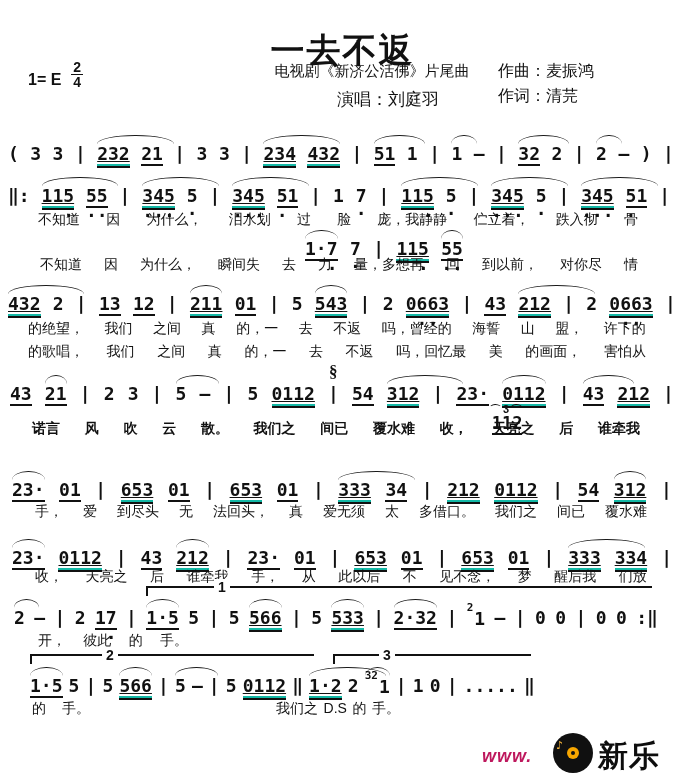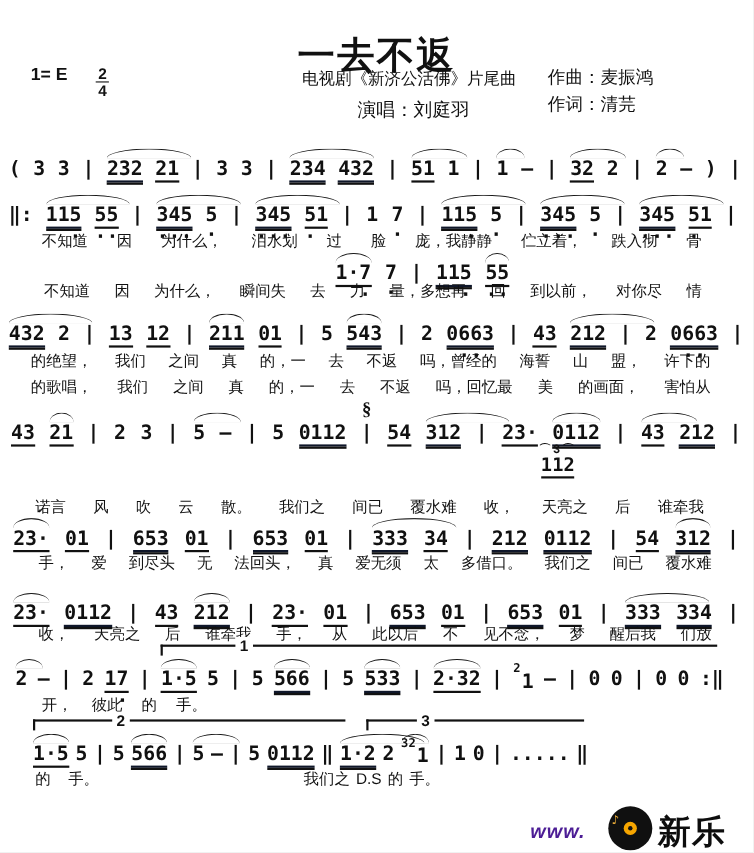--- a/index.html
+++ b/index.html
@@ -1,36 +1,36 @@
 <!DOCTYPE html>
 <html><head>
 <meta charset="utf-8">
 <style>
   html,body{margin:0;padding:0;background:#e8e8e8;}
   .page{position:relative;width:685px;height:775px;background:#ffffff;overflow:hidden;color:#111;
         font-family:"Liberation Sans",sans-serif;}
   .title{position:absolute;top:28px;left:0;right:0;text-align:center;
          font:700 34px "Liberation Serif",serif;letter-spacing:2px;}
-  .keysig{position:absolute;left:28px;top:60px;display:flex;gap:26px;align-items:flex-start;
+  .keysig{position:absolute;left:28px;top:60px;display:flex;gap:10px;align-items:flex-end;
           font:700 16px "Liberation Sans",sans-serif;}
   .meter{display:inline-flex;flex-direction:column;align-items:center;
          font:700 14px "Liberation Sans",sans-serif;line-height:14px;}
   .meter .mt{border-bottom:1.5px solid #111;padding:0 2px;}
   .subtitle{position:absolute;left:252px;top:62px;width:240px;text-align:center;
             font:15px "Liberation Serif",serif;}
-  .singer{position:absolute;left:256px;top:88px;width:240px;text-align:center;
+  .singer{position:absolute;left:268px;top:88px;width:240px;text-align:center;
           font:17px "Liberation Serif",serif;}
   .credits{position:absolute;left:498px;top:58px;font:16px "Liberation Serif",serif;line-height:25px;}
   .credits div{white-space:nowrap;}
 
   .noterow{position:absolute;display:flex;justify-content:space-between;align-items:flex-start;}
   .tok{position:relative;padding-top:10px;text-align:center;}
   .txt{display:inline-block;font:700 18px "DejaVu Sans Mono",monospace;line-height:20px;white-space:pre;}
   .t-u1{border-bottom:2px solid #111;}
-  .t-u2{border-bottom:2px solid #0f172a;position:relative;}
+  .t-u2{border-bottom:2px solid #14b8a6;position:relative;text-decoration:underline;}
   .t-u2::after{content:"";position:absolute;left:0;right:0;bottom:-4px;border-top:2px solid #111;}
   .arc{position:absolute;top:1px;left:0;height:8px;border-top:1.6px solid #1a1a1a;
        border-radius:50% 50% 0 0 / 100% 100% 0 0;z-index:2;}
   .a1{width:100%;}
   .a2{width:235%;}
   .a3{width:400%;}
   .bdots{display:block;font:700 18px "DejaVu Sans Mono",monospace;height:7px;line-height:7px;
          margin-top:4px;white-space:pre;}
   .pre{font:700 11px "DejaVu Sans Mono",monospace;position:relative;top:-7px;margin-right:1px;}
   .lyr{position:absolute;display:flex;justify-content:space-between;
@@ -38,21 +38,21 @@
   .volta{position:absolute;height:8px;border-top:2px solid #111;border-left:2px solid #111;}
   .vnum{position:absolute;top:-9px;background:#fff;padding:0 4px;
         font:700 14px "Liberation Sans",sans-serif;}
   .segno{position:absolute;font:700 17px "Liberation Serif",serif;}
   .triplet{position:absolute;text-align:center;}
   .tnum{display:block;font:700 11px "Liberation Sans",sans-serif;line-height:10px;letter-spacing:2px;}
   .tnote{display:inline-block;font:700 17px "DejaVu Sans Mono",monospace;line-height:19px;
          border-bottom:2px solid #111;}
   .footer{position:absolute;left:36px;top:720px;font:15px "Liberation Serif",serif;line-height:23px;}
   .wm-www{position:absolute;left:482px;top:746px;font:italic 700 18px "Liberation Sans",sans-serif;
-          color:#4c1d95;letter-spacing:1px;}
+          color:#be185d;letter-spacing:1px;}
   .disc{position:absolute;left:553px;top:733px;width:40px;height:40px;border-radius:50%;background:#101010;}
   .disc::after{content:"";position:absolute;left:14px;top:14px;width:12px;height:12px;border-radius:50%;
                background:#f7a600;}
   .disc::before{content:"";position:absolute;left:18px;top:18px;width:4px;height:4px;border-radius:50%;
                 background:#111;z-index:1;}
   .disc .gl{position:absolute;left:3px;top:6px;color:#f3b23a;font:700 11px "DejaVu Sans",sans-serif;}
   .brand{position:absolute;left:598px;top:736px;font:900 30px "Liberation Sans",sans-serif;
          letter-spacing:1px;color:#0d0d0d;}
 </style>
 </head>
@@ -233,21 +233,21 @@
       <span class="tok"><b class="txt t-u1">54</b></span>
       <span class="tok"><i class="arc a2"></i><b class="txt t-u2">312</b></span>
       <span class="tok"><b class="txt">|</b></span>
       <span class="tok"><b class="txt t-u1">23·</b></span>
       <span class="tok"><i class="arc a1"></i><b class="txt t-u2">0112</b></span>
       <span class="tok"><b class="txt">|</b></span>
       <span class="tok"><i class="arc a2"></i><b class="txt t-u1">43</b></span>
       <span class="tok"><b class="txt t-u2">212</b></span>
       <span class="tok"><b class="txt">|</b></span>
     </div>
-    <div class="lyr" style="top: 452px; left: 32px; width: 608px;">
+    <div class="lyr" style="top: 420px; left: 32px; width: 608px; font-weight: bold;">
       <span>诺言</span>
       <span>风</span>
       <span>吹</span>
       <span>云</span>
       <span>散。</span>
       <span>我们之</span>
       <span>间已</span>
       <span>覆水难</span>
       <span>收，</span>
       <span>天亮之</span>

